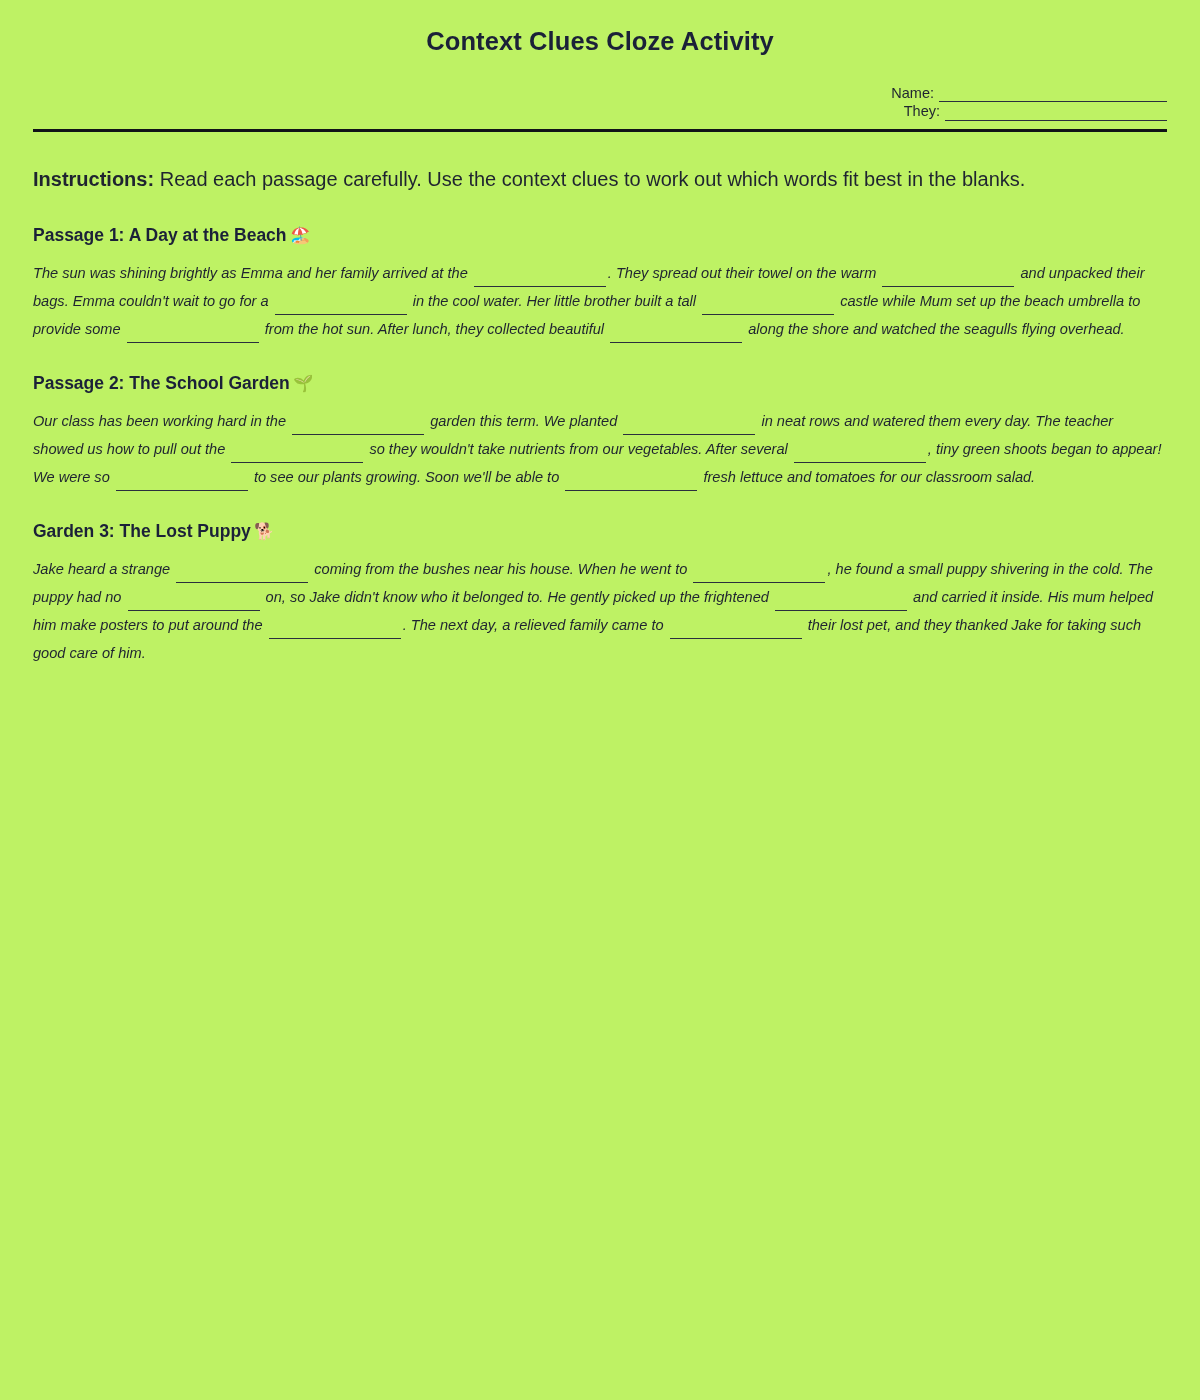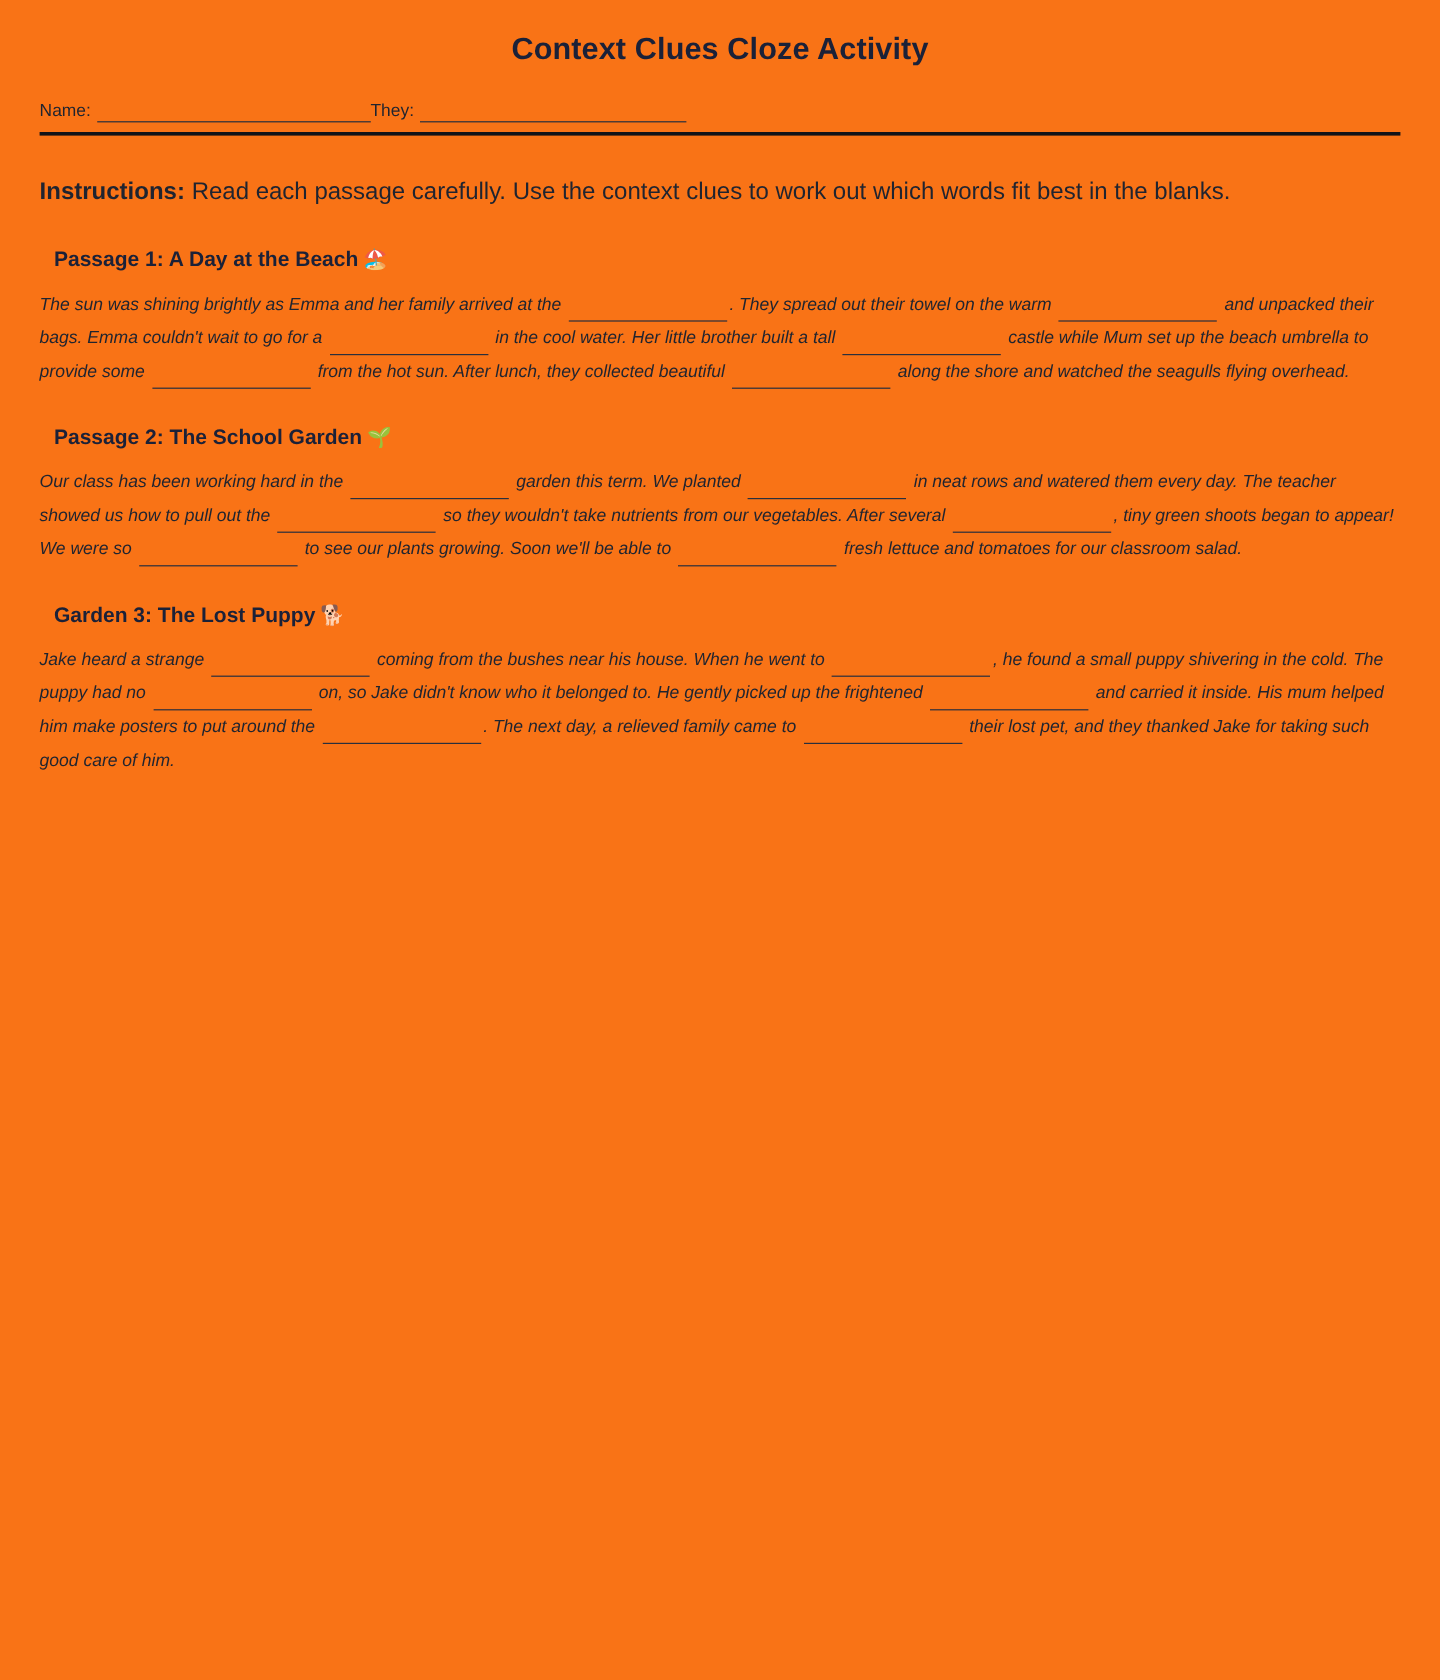--- a/index.html
+++ b/index.html
@@ -12,43 +12,44 @@
     min-height: 1400px;
     font-family: "Liberation Sans", sans-serif;
     color: #1f2430;
     -webkit-font-smoothing: antialiased;
   }
   .page {
     width: 1200px;
     min-height: 1400px;
     box-sizing: border-box;
     padding: 26px 33px 40px 33px;
-    background: #f97316;
+    background: #bef264;
   }
 
   
   .doc-title {
     text-align: center;
     font-size: 25.5px;
     font-weight: bold;
     color: #1b2138;
     letter-spacing: 0.1px;
     margin: 0 0 27px 0;
     line-height: 1.2;
   }
 
   
   .idrow {
     display: flex;
     align-items: flex-end;
-    justify-content: flex-start;
+    justify-content: flex-end;
     font-size: 14.5px;
     color: #1f2430;
     line-height: 1.3;
     padding-bottom: 5px;
+    flex-direction: column;
   }
   .idfield {
     display: flex;
     align-items: flex-end;
     white-space: nowrap;
   }
   .idfield .lbl {
     font-size: 14.5px;
     color: #1f2430;
   }
@@ -79,21 +80,21 @@
   }
 
   
   .passage {
     margin-top: 30px;
   }
   .passage-heading {
     font-size: 17.5px;
     font-weight: bold;
     color: #1b2138;
-    margin: 0 0 12px 12px;
+    margin: 0 0 12px 0;
     line-height: 1.25;
     display: block;
   }
   .passage-heading .emoji {
     font-size: 16.5px;
     margin-left: 4px;
     font-family: "DejaVu Sans", sans-serif;
   }
   .passage-body {
     font-size: 14.6px;

